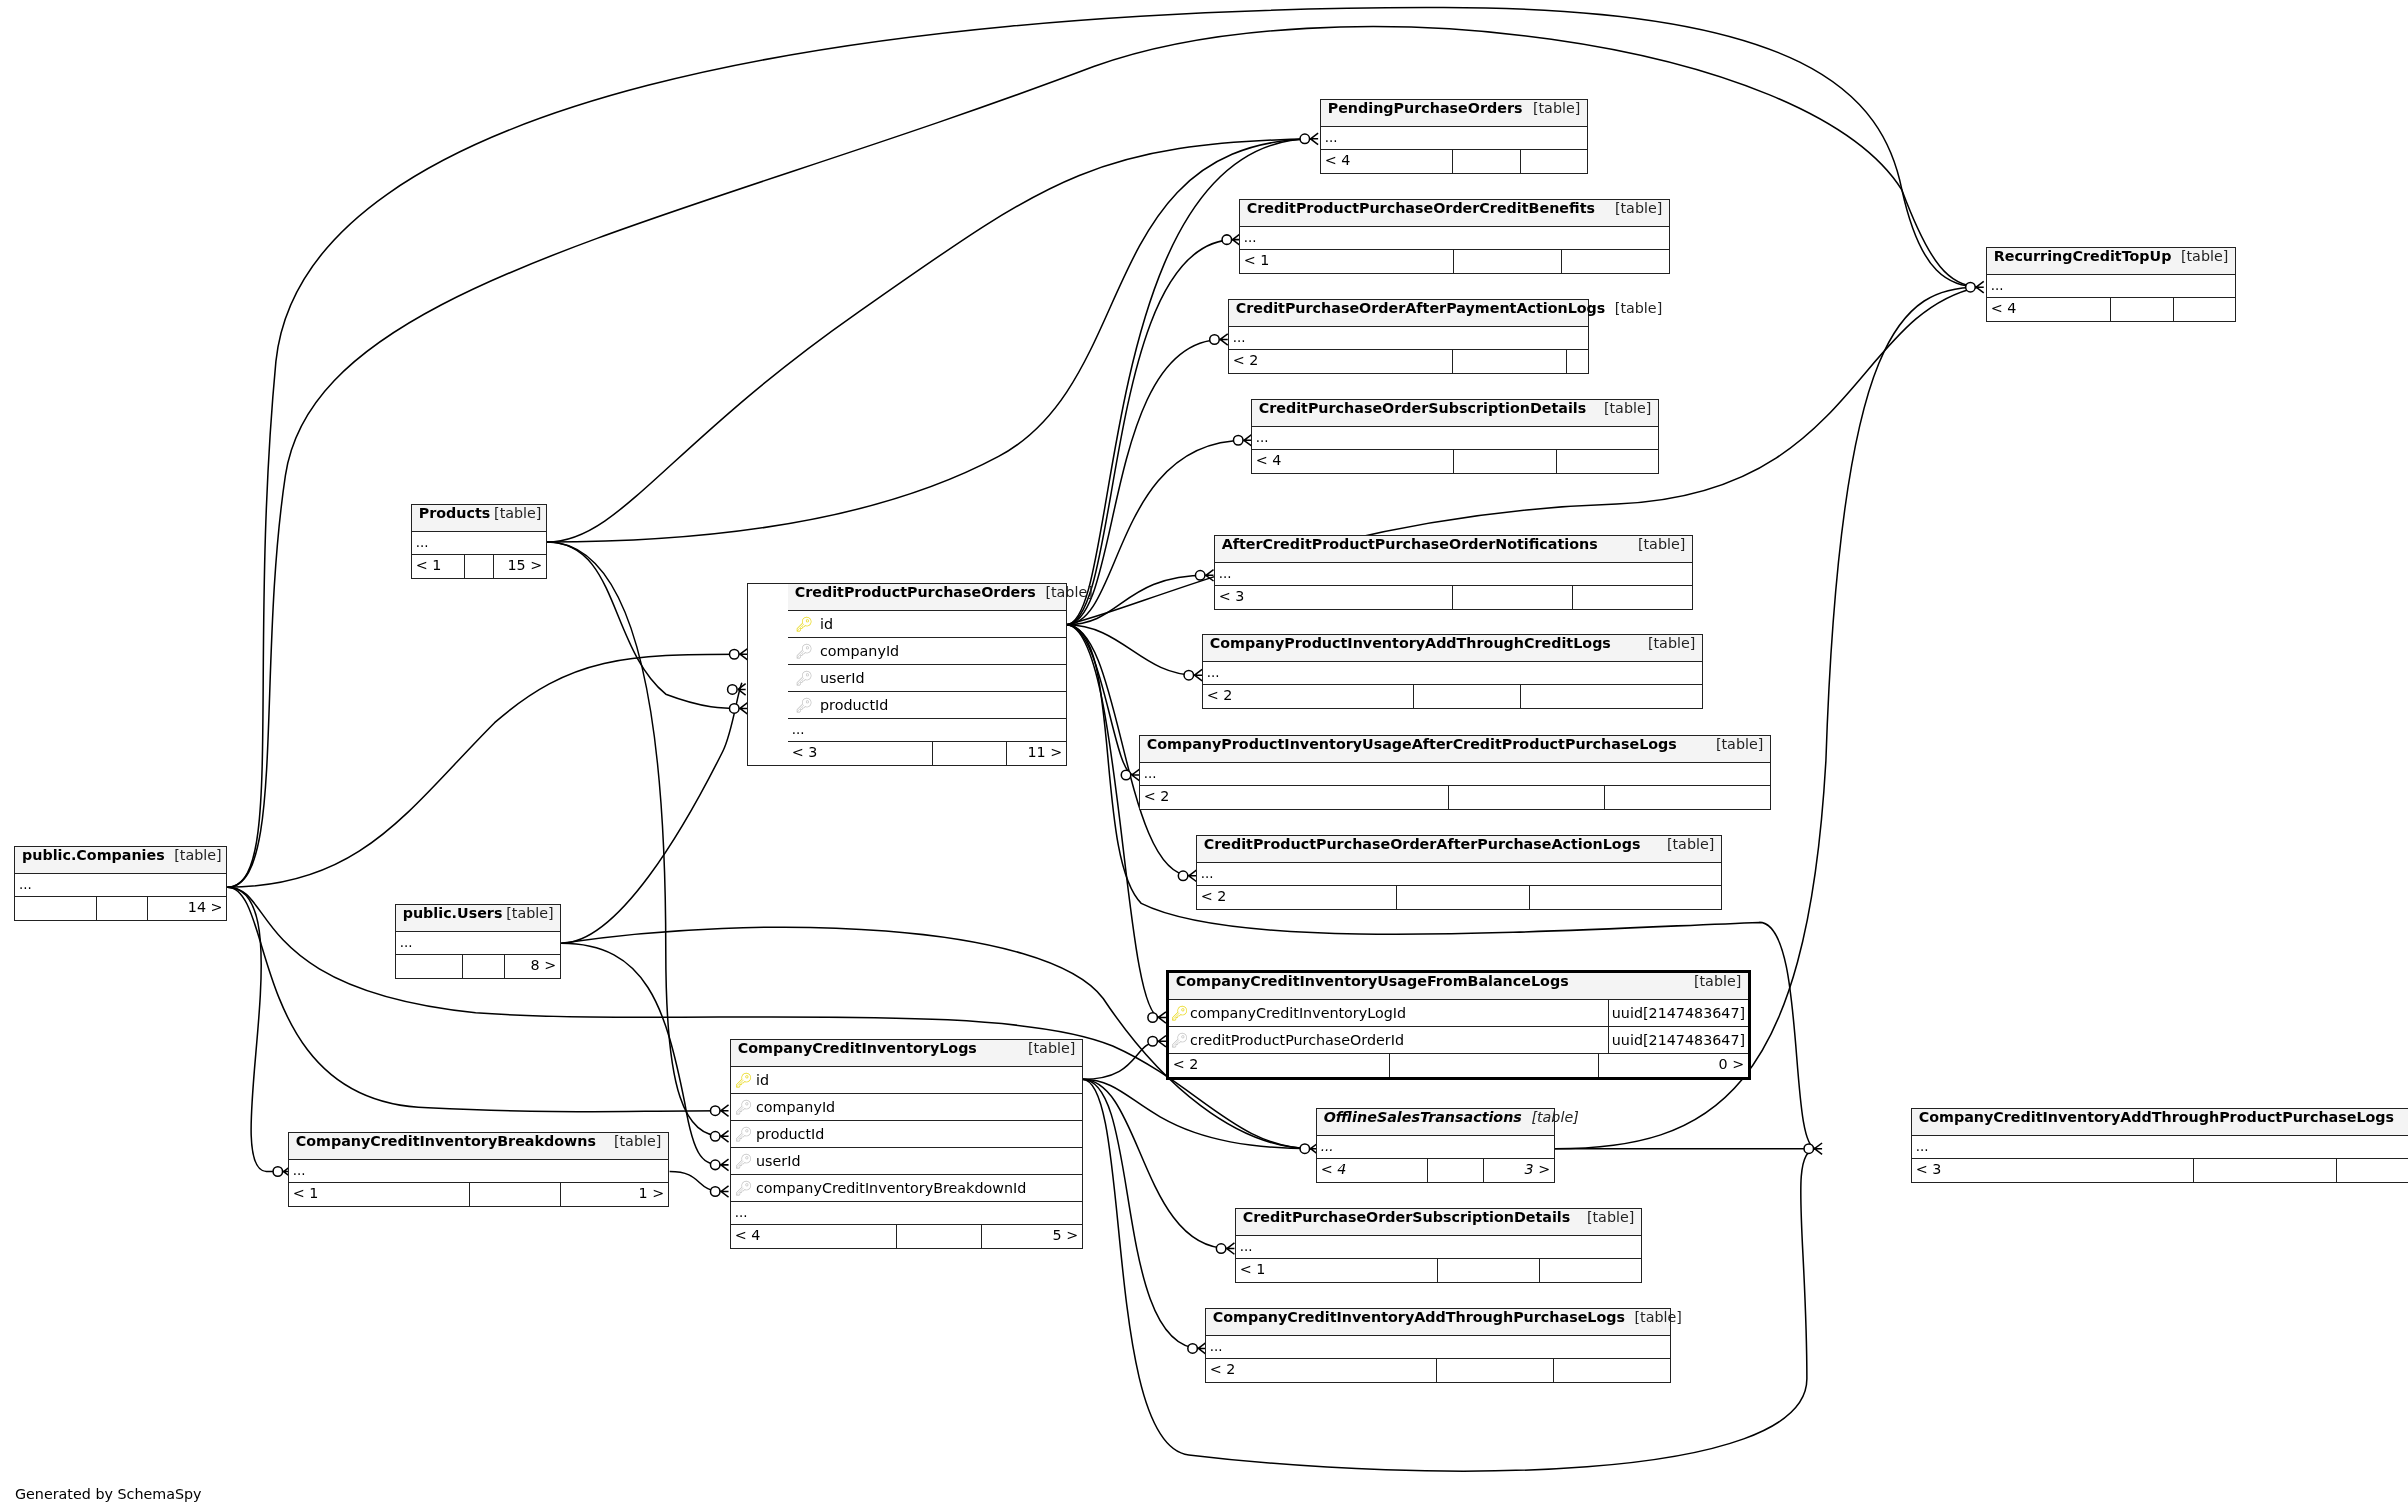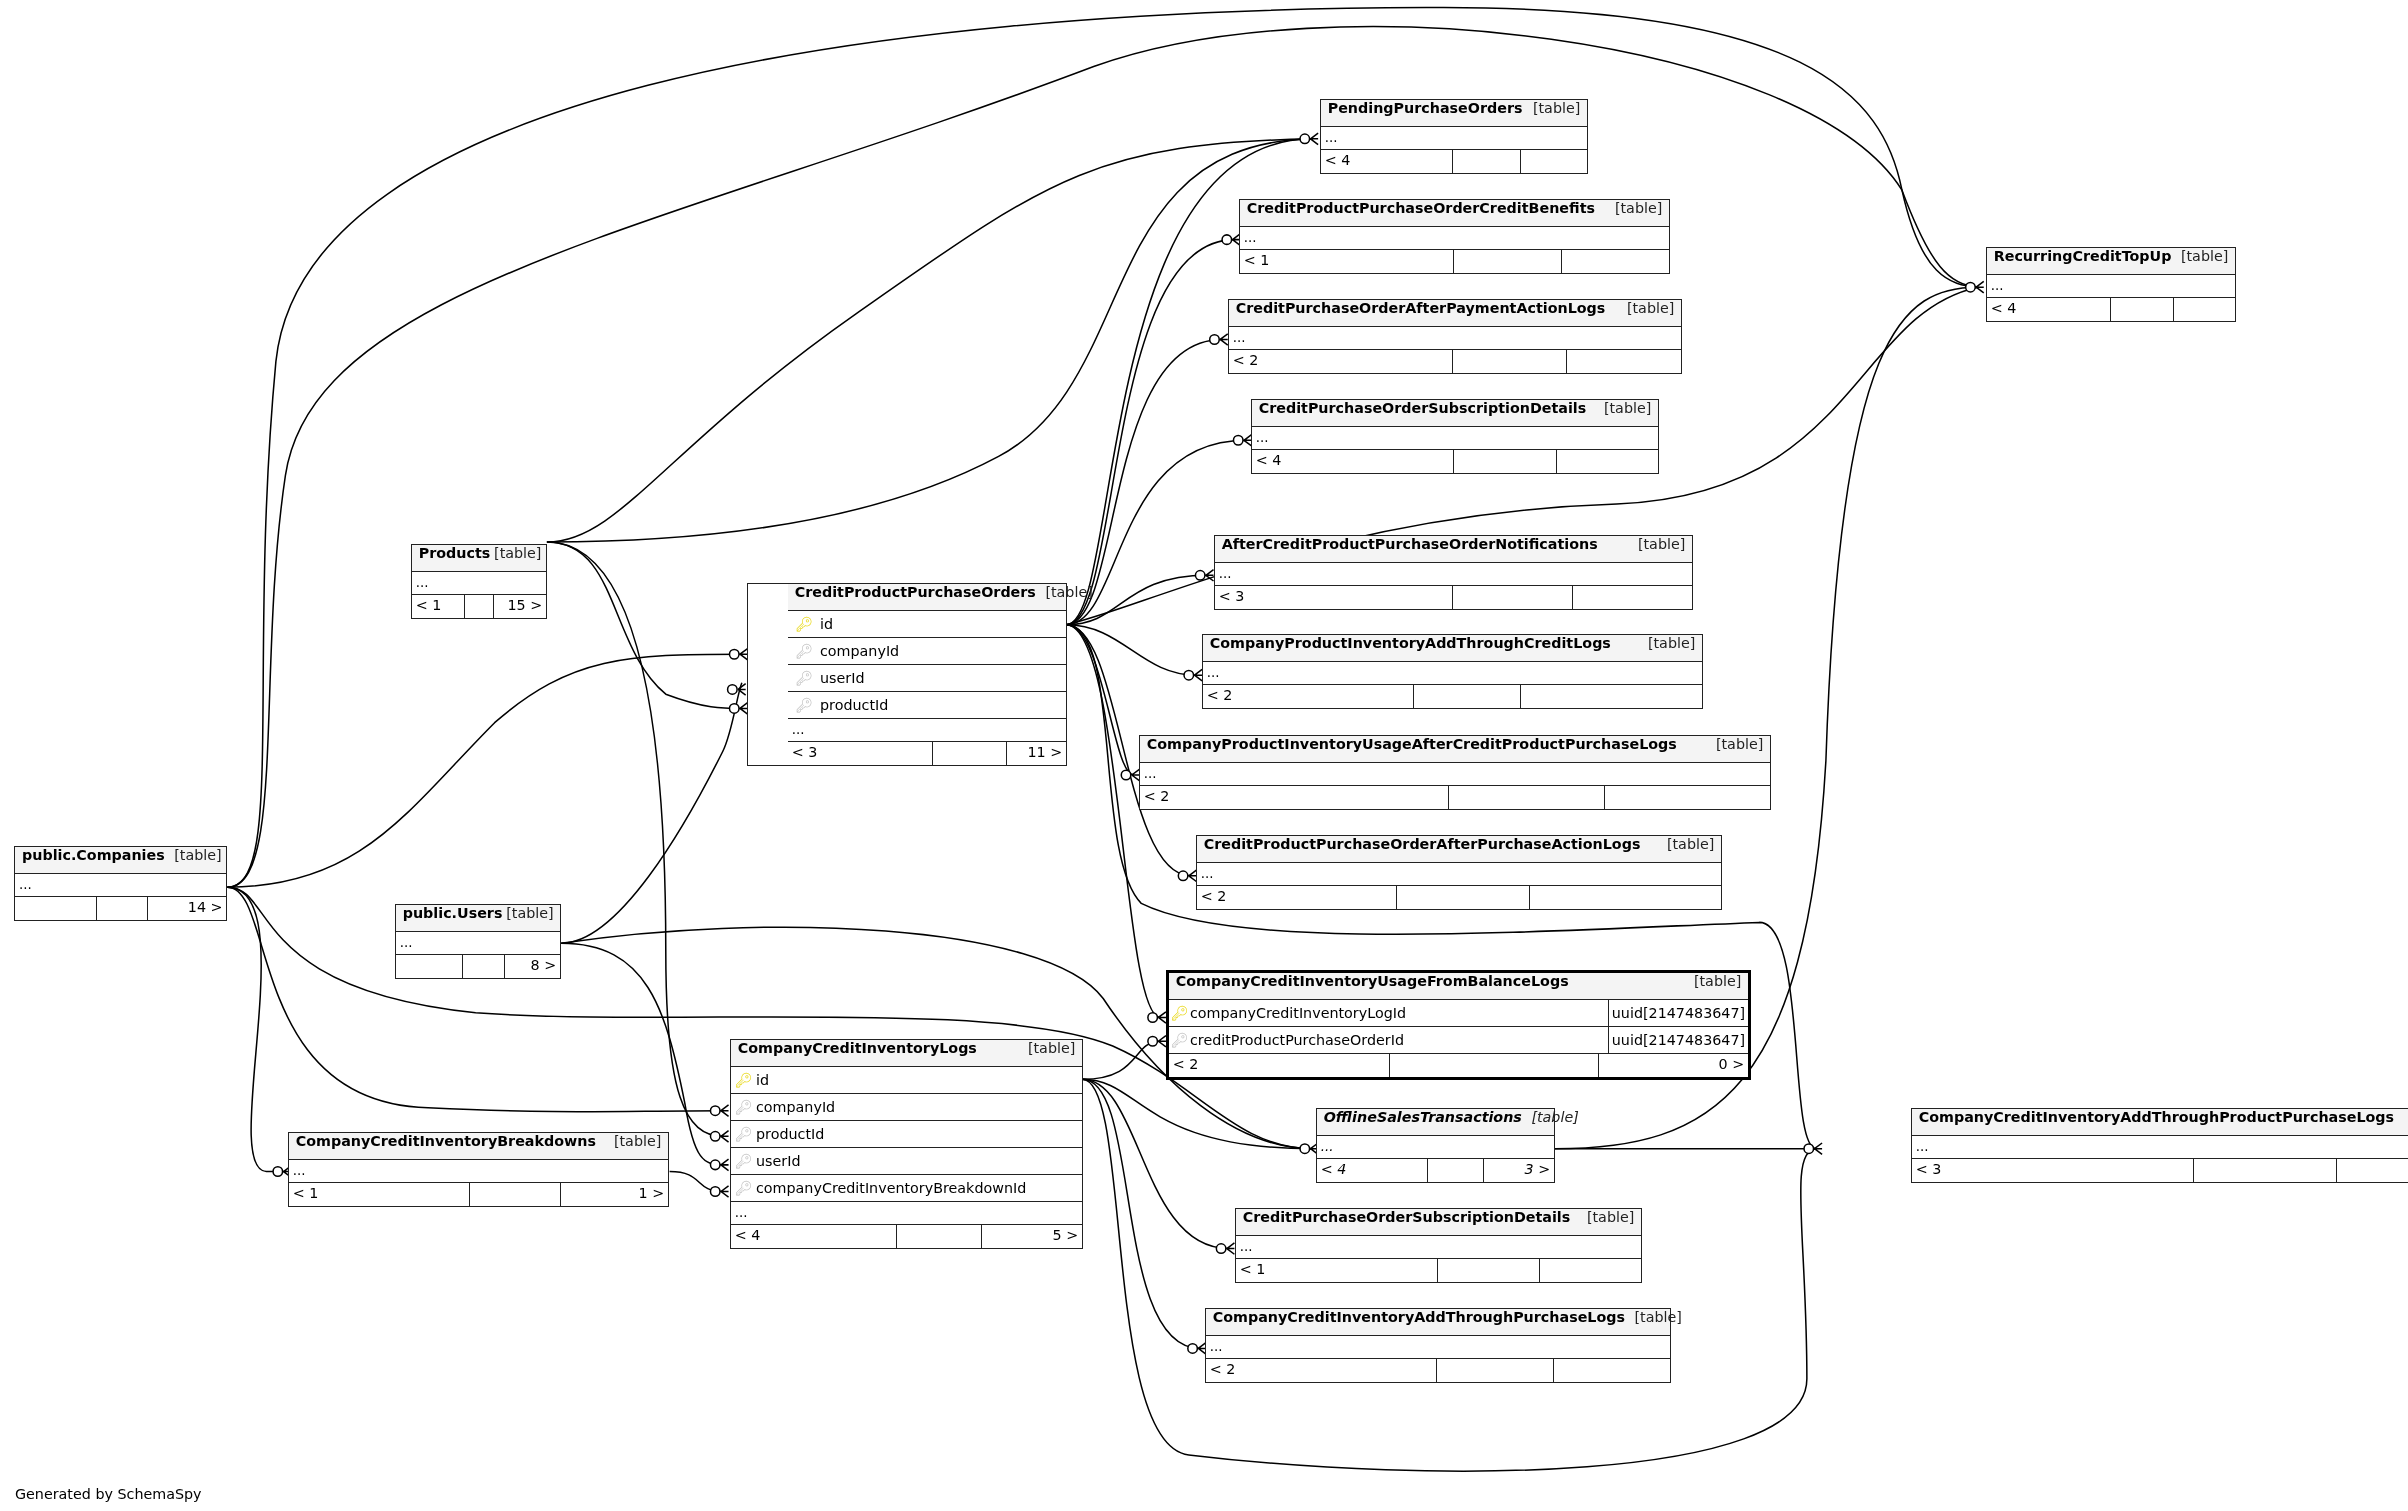--- a/index.html
+++ b/index.html
@@ -116,21 +116,21 @@
       <span class="kind">[table]</span>
     </div>
   <div class="more">...</div>
   <div class="foot">
       <div class="c1" style="width:82px"></div>
       <div class="c2" style="width:51px"></div>
       <div class="c3">14 &gt;</div>
     </div>
 </div>
 
-<div class="tbl" style="left:411px;top:504px;width:136px;margin-top:40px;">
+<div class="tbl" style="left:411px;top:504px;width:136px;">
   <div class="hdr">
       <span class="name">Products</span>
       <span class="kind" style="margin-left:3.8px">[table]</span>
     </div>
   <div class="more">...</div>
   <div class="foot">
       <div class="c1" style="width:53px">&lt; 1</div>
       <div class="c2" style="width:28.5px"></div>
       <div class="c3">15 &gt;</div>
     </div>
@@ -243,21 +243,21 @@
       <span class="kind">[table]</span>
     </div>
   <div class="more">...</div>
   <div class="foot">
       <div class="c1" style="width:214px">&lt; 1</div>
       <div class="c2" style="width:108px"></div>
       <div class="c3"></div>
     </div>
 </div>
 
-<div class="tbl" style="left:1228px;top:299px;width:454px;">
+<div class="tbl" style="left:1228px;top:299px;width:361px;">
   <div class="hdr">
       <span class="name">CreditPurchaseOrderAfterPaymentActionLogs</span>
       <span class="kind">[table]</span>
     </div>
   <div class="more">...</div>
   <div class="foot">
       <div class="c1" style="width:224px">&lt; 2</div>
       <div class="c2" style="width:114px"></div>
       <div class="c3"></div>
     </div>

